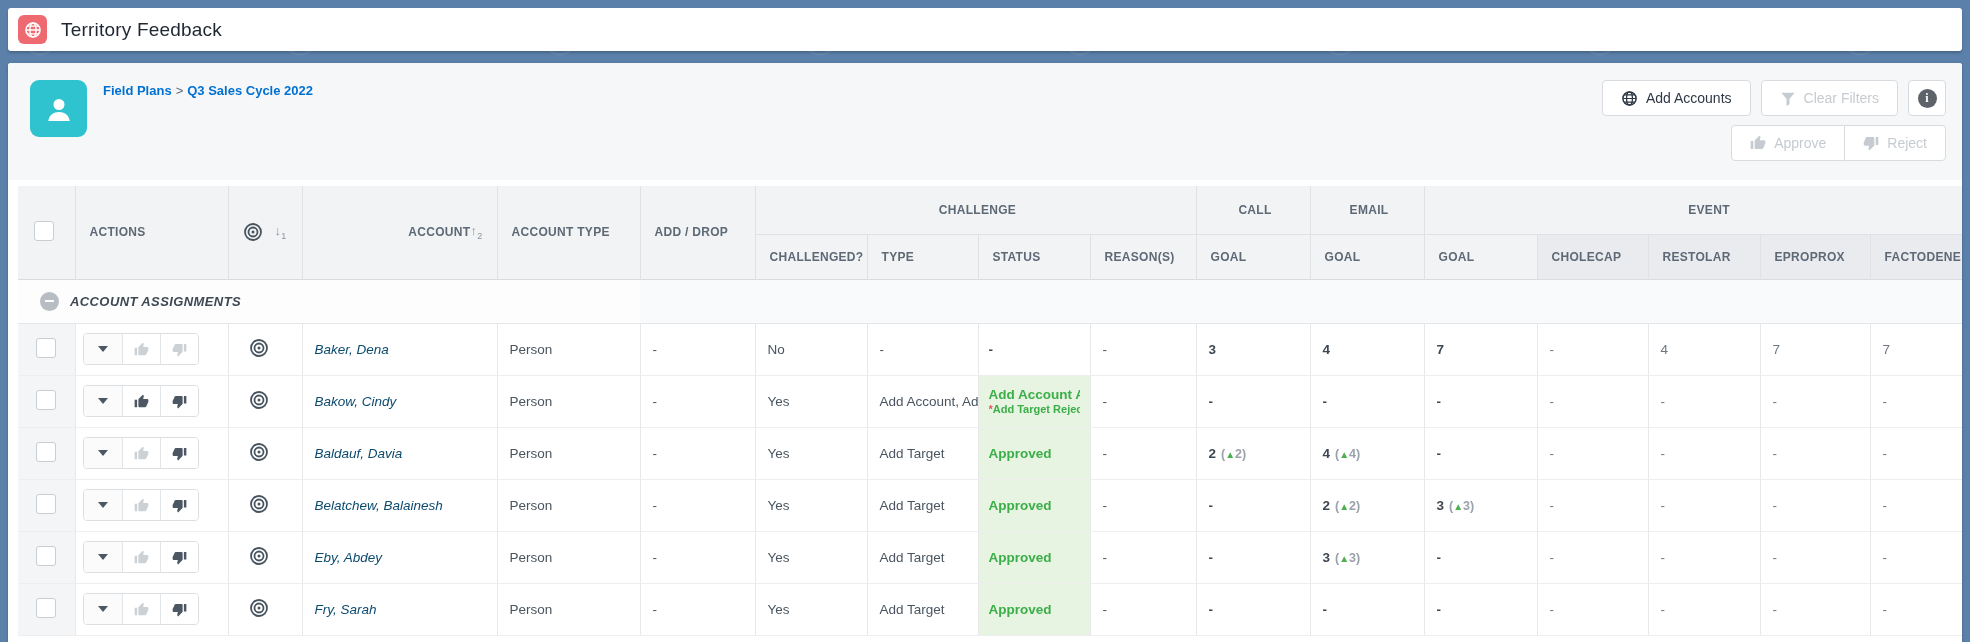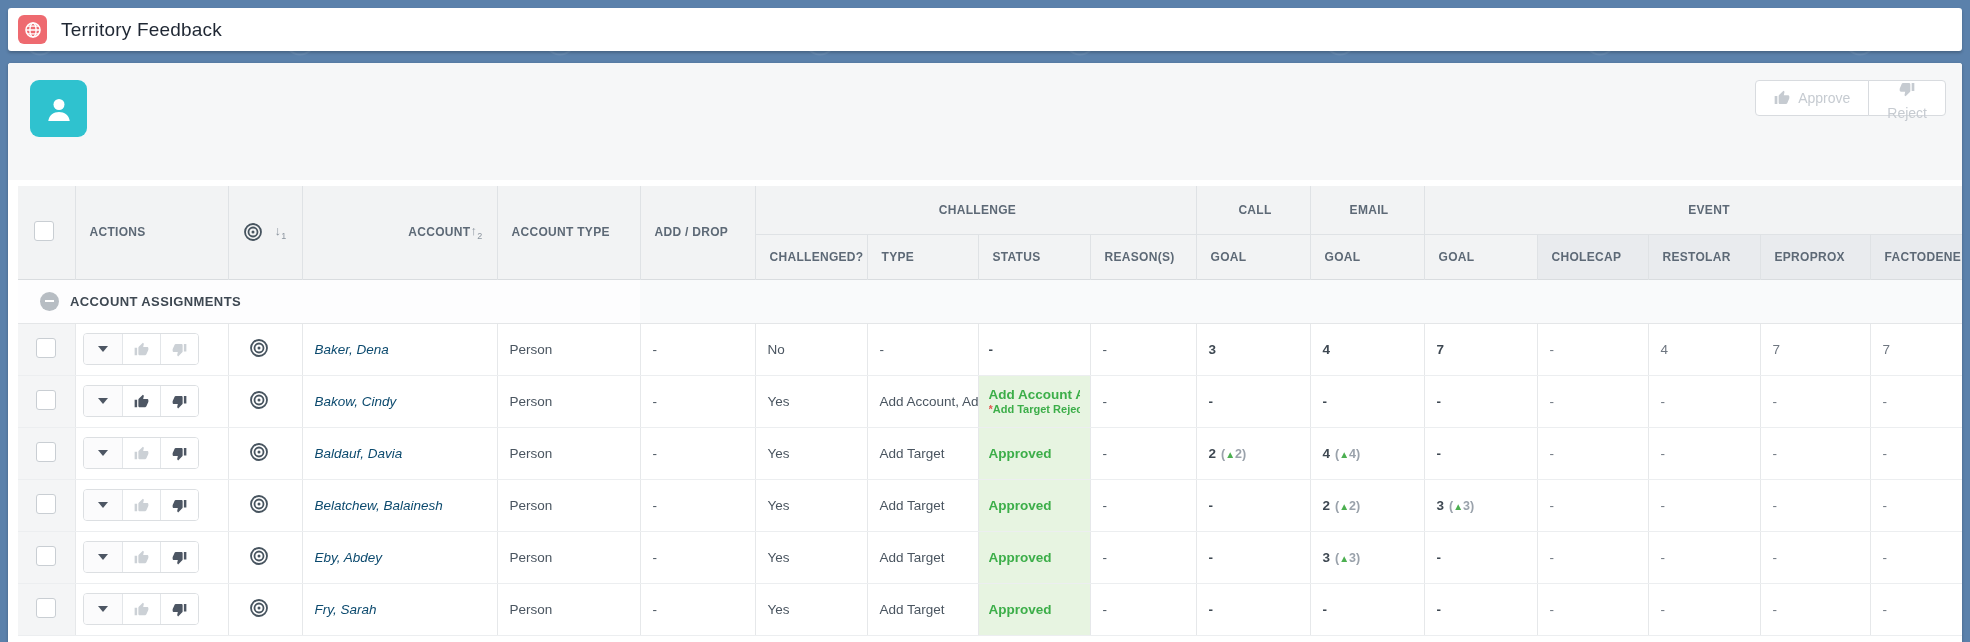--- a/index.html
+++ b/index.html
@@ -50,21 +50,21 @@
   .btn svg { flex:0 0 auto; }
   .btn.disabled { color:#c6cbd1; cursor:default; }
   .btn.icon-only { width:38px; padding:0; justify-content:center; }
   .info-dot { width:19px; height:19px; border-radius:50%; background:#5c636b; color:#fff;
     display:inline-flex; align-items:center; justify-content:center;
     font-size:12px; font-weight:700; font-family:"Liberation Serif", serif; }
   .info-dot::after { content:"i"; }
   .btn-group { display:flex; }
   .btn-group .btn { border-radius:0; margin-left:-1px; }
   .btn-group .btn:first-child { border-radius:4px 0 0 4px; margin-left:17px; }
-  .btn-group .btn:last-child { border-radius:0 4px 4px 0;flex-direction:column; }
+  .btn-group .btn:last-child { border-radius:0 4px 4px 0; }
 
   
   .table-wrap { margin-left:10px; margin-top:6px; overflow:hidden; }
   table { border-collapse:collapse; table-layout:fixed; width:1972px; }
   th, td { border-right:1px solid #e6e8ea; vertical-align:middle; text-align:left; }
 
   thead th {
     background:#f2f3f4; color:#5d6976; font-size:12px; font-weight:700;
     letter-spacing:.3px; padding:0 14px; border-right:1px solid #dfe2e5;
   }
@@ -72,21 +72,21 @@
   thead tr.sub-row th { height:45px; border-top:1px solid #dfe2e5; }
   thead th.group { text-align:center; font-weight:600;padding-left:18px; }
   thead th.dark { background:#e9ebee; }
   thead { border-bottom:1px solid #d9dcdf; }
   th.col-account .sort-wrap { display:flex; justify-content:flex-end; align-items:center; }
   .sort-ind { color:#8b949e; font-weight:400; font-size:13px; white-space:nowrap; }
   .sort-ind sub { font-size:9px; }
   th.col-target .th-inner { display:flex; align-items:center; gap:12px; color:#47545f; }
 
   tr.section-row td { height:44px; border-bottom:1px solid #e4e6e8; border-right:none; }
-  td.section-label-cell { background:#fdfdfe; padding-left:22px; }
+  td.section-label-cell { background:#fdfdfe; padding-left:22px;font-style:italic; }
   td.section-filler { background:#f9fafb; }
   .section-inner { display:flex; align-items:center; gap:11px; }
   .minus-circle { width:19px; height:19px; border-radius:50%; background:#b7bdc3;
     position:relative; display:inline-block; cursor:pointer; }
   .minus-circle::after { content:""; position:absolute; left:5px; top:8.5px; width:9px; height:2px; background:#fff; }
   .section-label { font-size:13px; font-weight:700; color:#3e4852; letter-spacing:.4px; }
 
   tbody td { height:52px; font-size:13.5px; color:#4a5560; padding:0 12px;
     border-bottom:1px solid #eceef0; background:#fff; overflow:hidden; white-space:nowrap; }
   td.col-check { background:#f4f5f6; padding:0; text-align:center; }
@@ -161,23 +161,43 @@
 
 <div class="card">
   <div class="card-header">
     <div class="who">
       <span class="avatar">
         <svg width="30" height="30" viewBox="0 0 24 24">
             <use href="#ico-person"></use>
           </svg>
       </span>
       <div>
+        <div class="crumbs">
+          <a>Field Plans</a><span class="crumb-sep">&gt;</span><a>Q3 Sales Cycle 2022</a>
+        </div>
       </div>
     </div>
     <div class="header-actions">
+      <div class="btn-row">
+        <button class="btn">
+          <svg width="17" height="17" viewBox="0 0 18 18">
+              <use href="#ico-globe"></use>
+            </svg>
+          <span>Add Accounts</span>
+        </button>
+        <button class="btn disabled">
+          <svg width="16" height="17" viewBox="0 0 18 18">
+              <use href="#ico-funnel"></use>
+            </svg>
+          <span>Clear Filters</span>
+        </button>
+        <button class="btn icon-only">
+          <span class="info-dot"></span>
+        </button>
+      </div>
       <div class="btn-row">
         <div class="btn-group">
           <button class="btn disabled">
             <svg width="16" height="16" viewBox="0 0 24 24">
                 <use href="#ico-thumb-up"></use>
               </svg>
             <span>Approve</span>
           </button>
           <button class="btn disabled">
             <svg width="16" height="16" viewBox="0 0 24 24">

